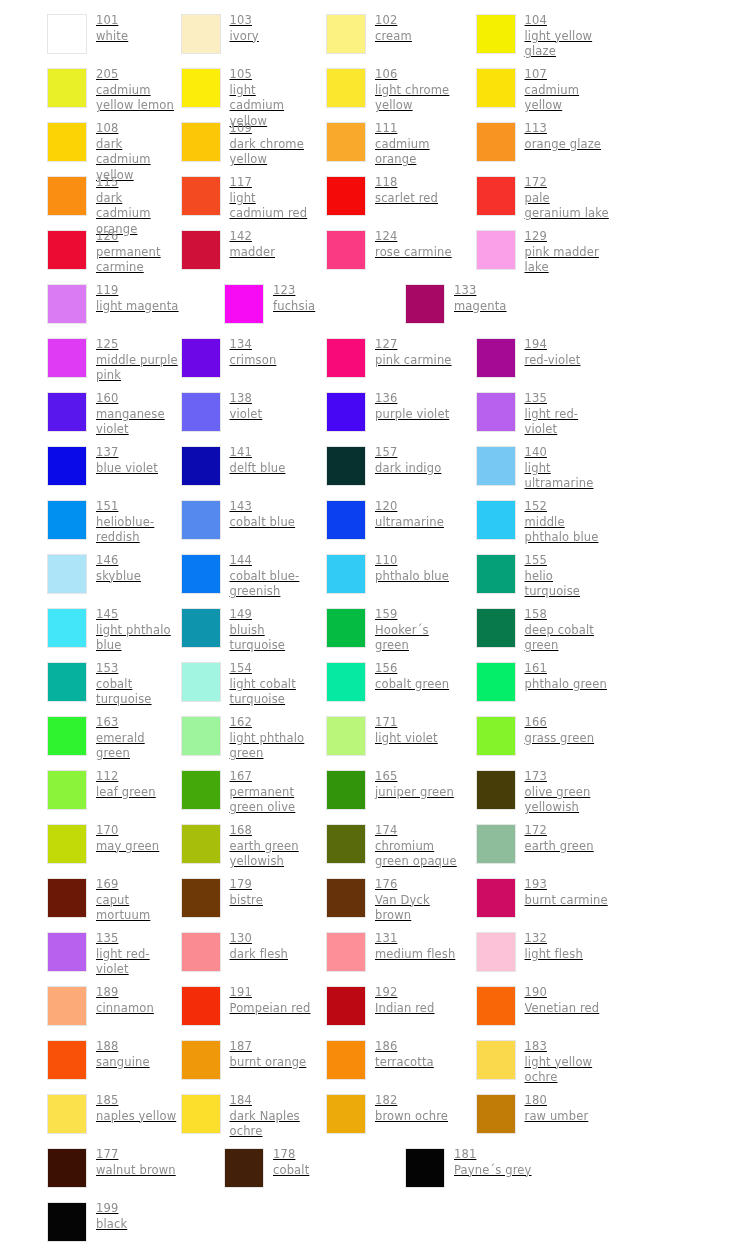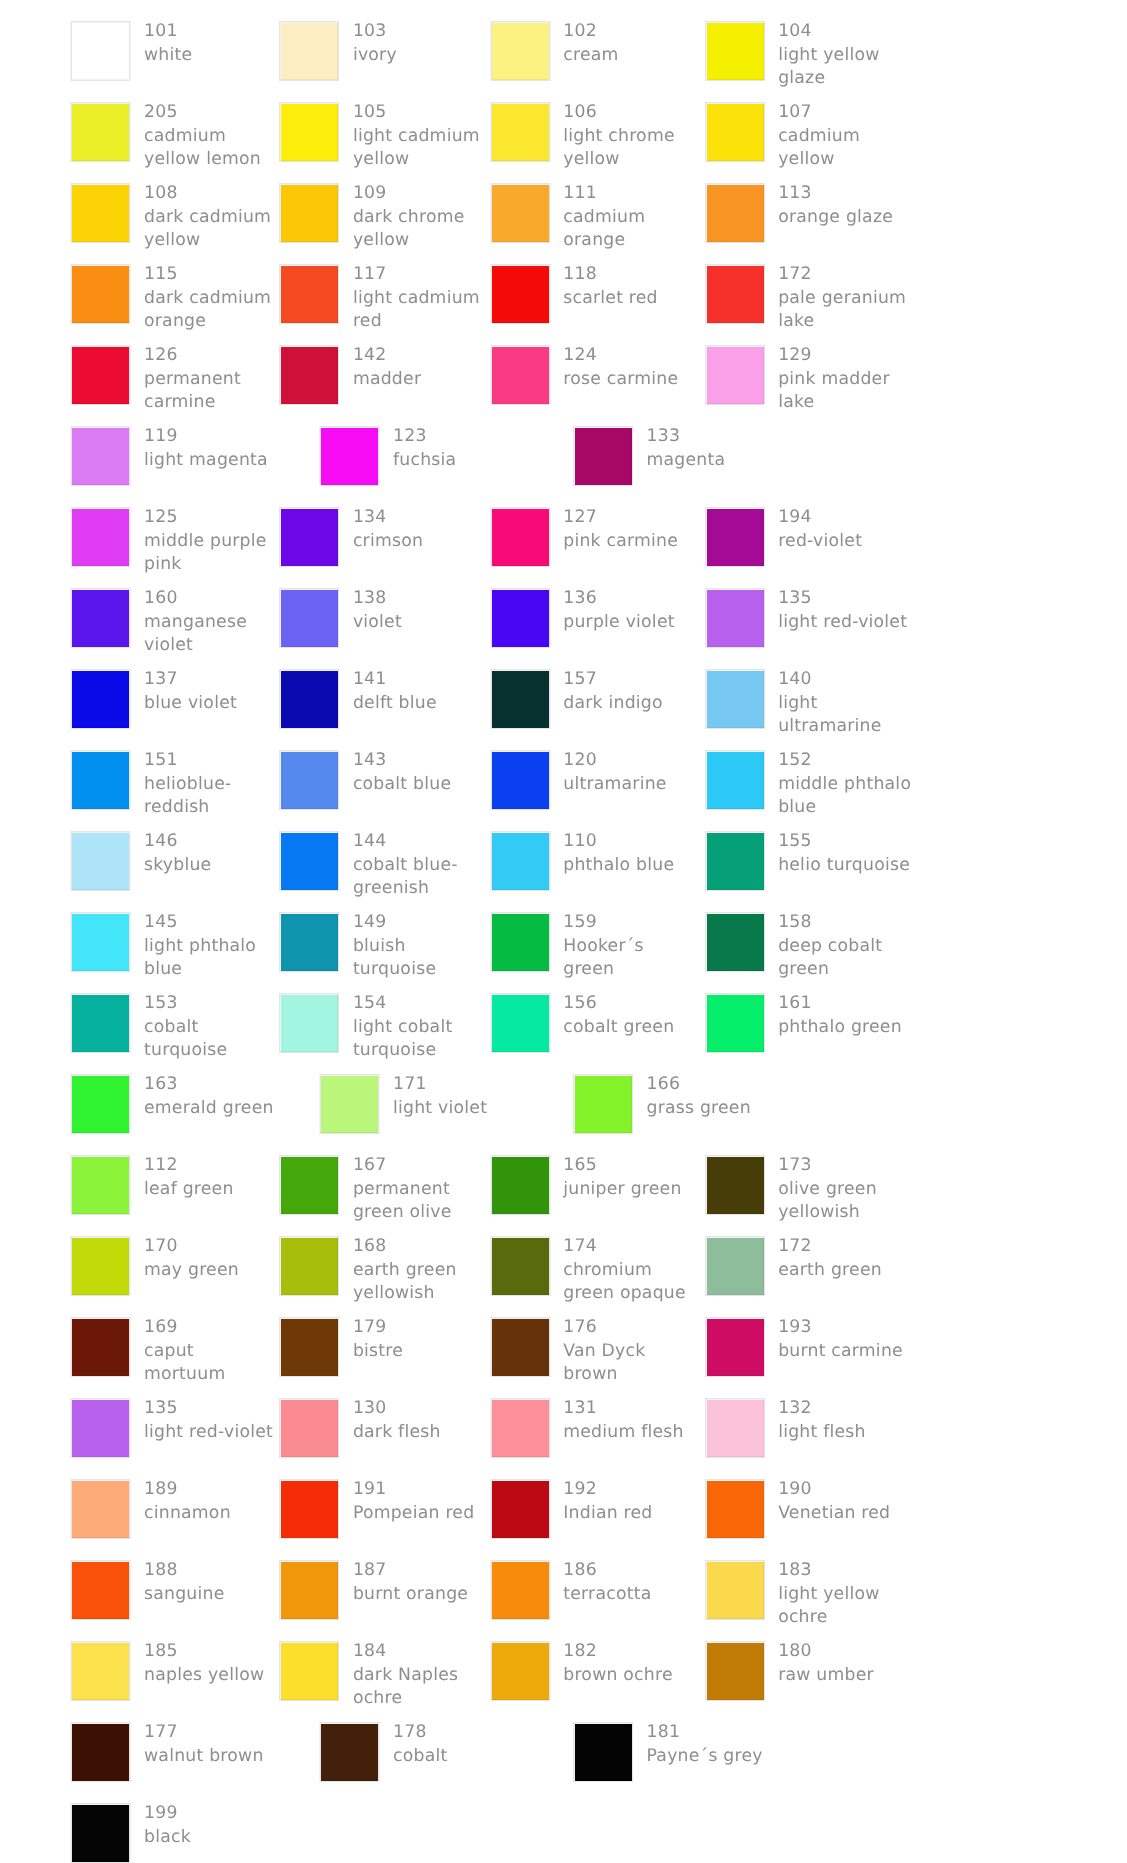--- a/index.html
+++ b/index.html
@@ -19,32 +19,33 @@
     width: 751px;
     height: 1242px;
     box-sizing: border-box;
     padding: 8px 0 0 0;
   }
   .swatch-row {
     display: flex;
     width: 609px;
     height: 54px;
     align-items: center;
+    text-decoration: underline;
   }
   .swatch-cell {
     width: 165px;
     height: 54px;
     display: flex;
     align-items: flex-start;
     box-sizing: border-box;
   }
   .swatch-cell.col-1 { margin-left: 47px; }
   .swatch-cell.col-2 { margin-left: 0px; }
-  .swatch-cell.col-3 { margin-left: 1px; }
-  .swatch-cell.col-4 { margin-left: 4px; }
+  .swatch-cell.col-3 { margin-left: 12px; }
+  .swatch-cell.col-4 { margin-left: 16px; }
   .swatch-cell.empty { visibility: hidden; }
 
   .swatch-chip {
     width: 40px;
     height: 40px;
     flex: 0 0 40px;
     margin-top: 6px;
     border: 1px solid rgba(0,0,0,0.10);
     box-sizing: border-box;
     background-clip: padding-box;
@@ -458,20 +459,27 @@
       </div>
     </div>
     <div class="swatch-row">
       <div class="swatch-cell col-1">
         <div class="swatch-chip" style="background-color: rgb(46, 243, 46);"></div>
         <div class="swatch-text">
           <span class="swatch-code">163</span>
           <span class="swatch-name">emerald green</span>
         </div>
       </div>
+      <div class="swatch-cell col-2">
+        <div class="swatch-chip" style="background-color: rgb(157, 244, 157);"></div>
+        <div class="swatch-text">
+          <span class="swatch-code">162</span>
+          <span class="swatch-name">light phthalo green</span>
+        </div>
+      </div>
       <div class="swatch-cell col-3">
         <div class="swatch-chip" style="background-color: rgb(186, 246, 122);"></div>
         <div class="swatch-text">
           <span class="swatch-code">171</span>
           <span class="swatch-name">light violet</span>
         </div>
       </div>
       <div class="swatch-cell col-4">
         <div class="swatch-chip" style="background-color: rgb(133, 243, 41);"></div>
         <div class="swatch-text">

